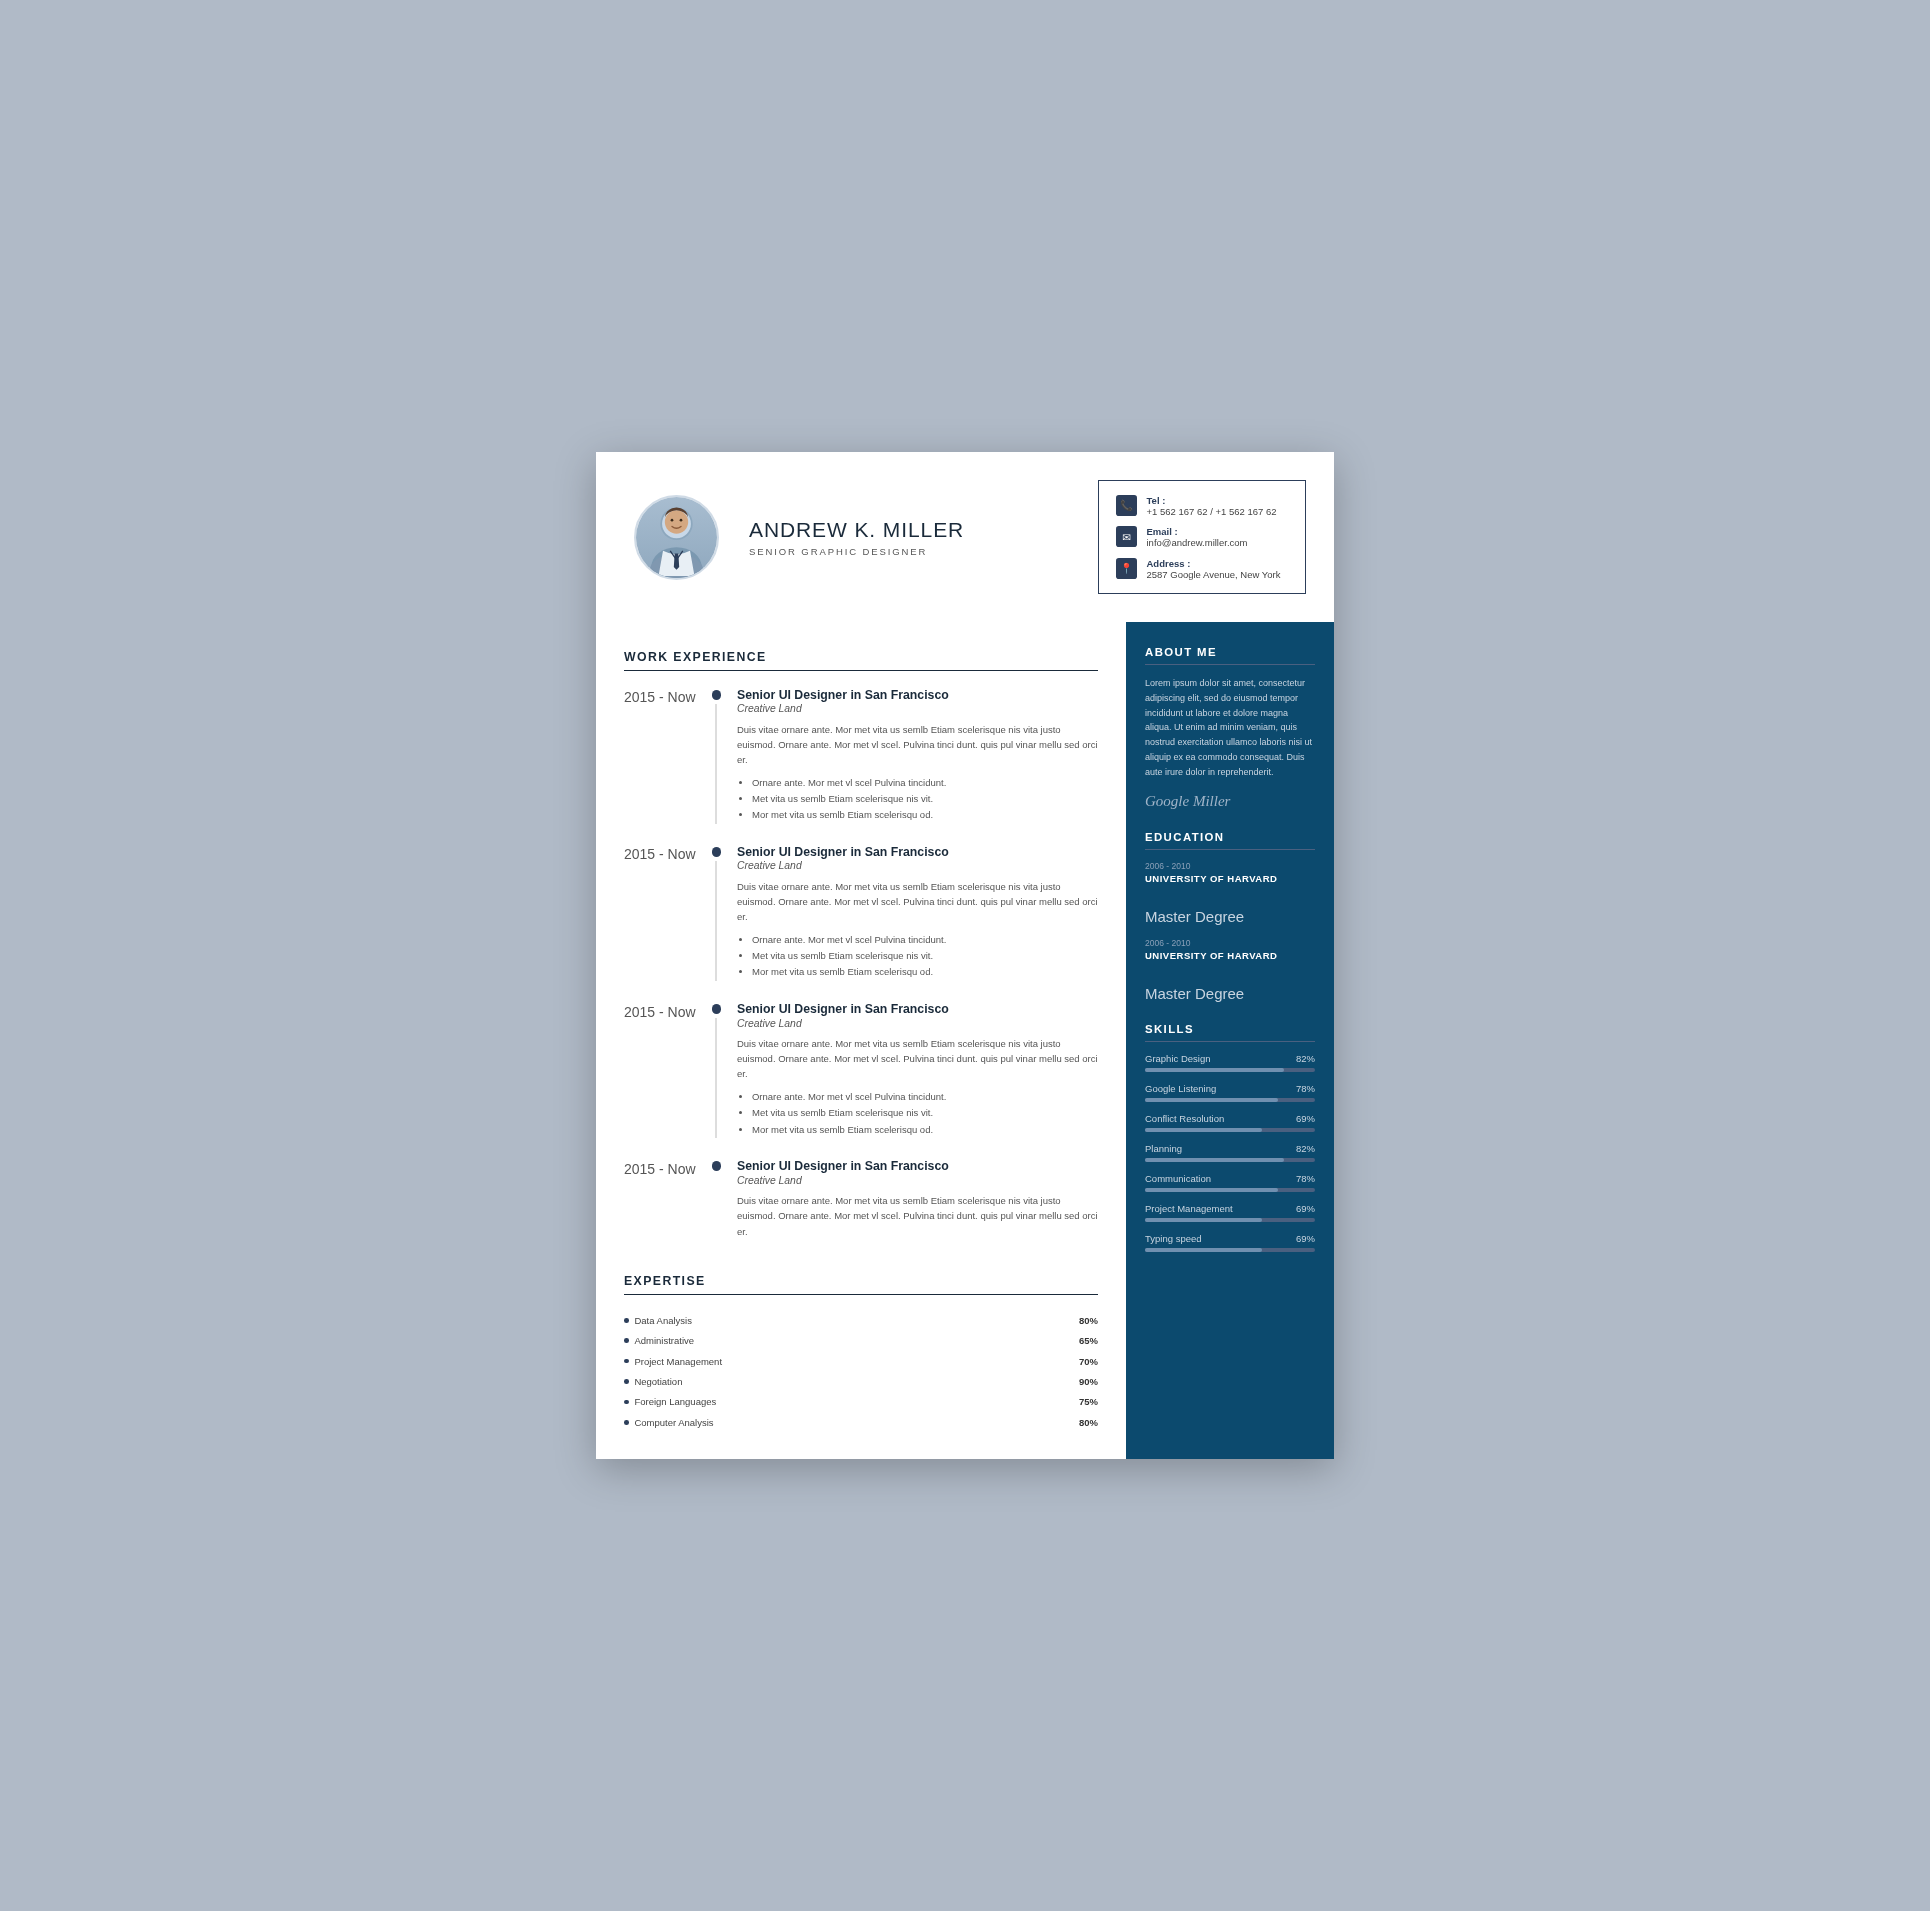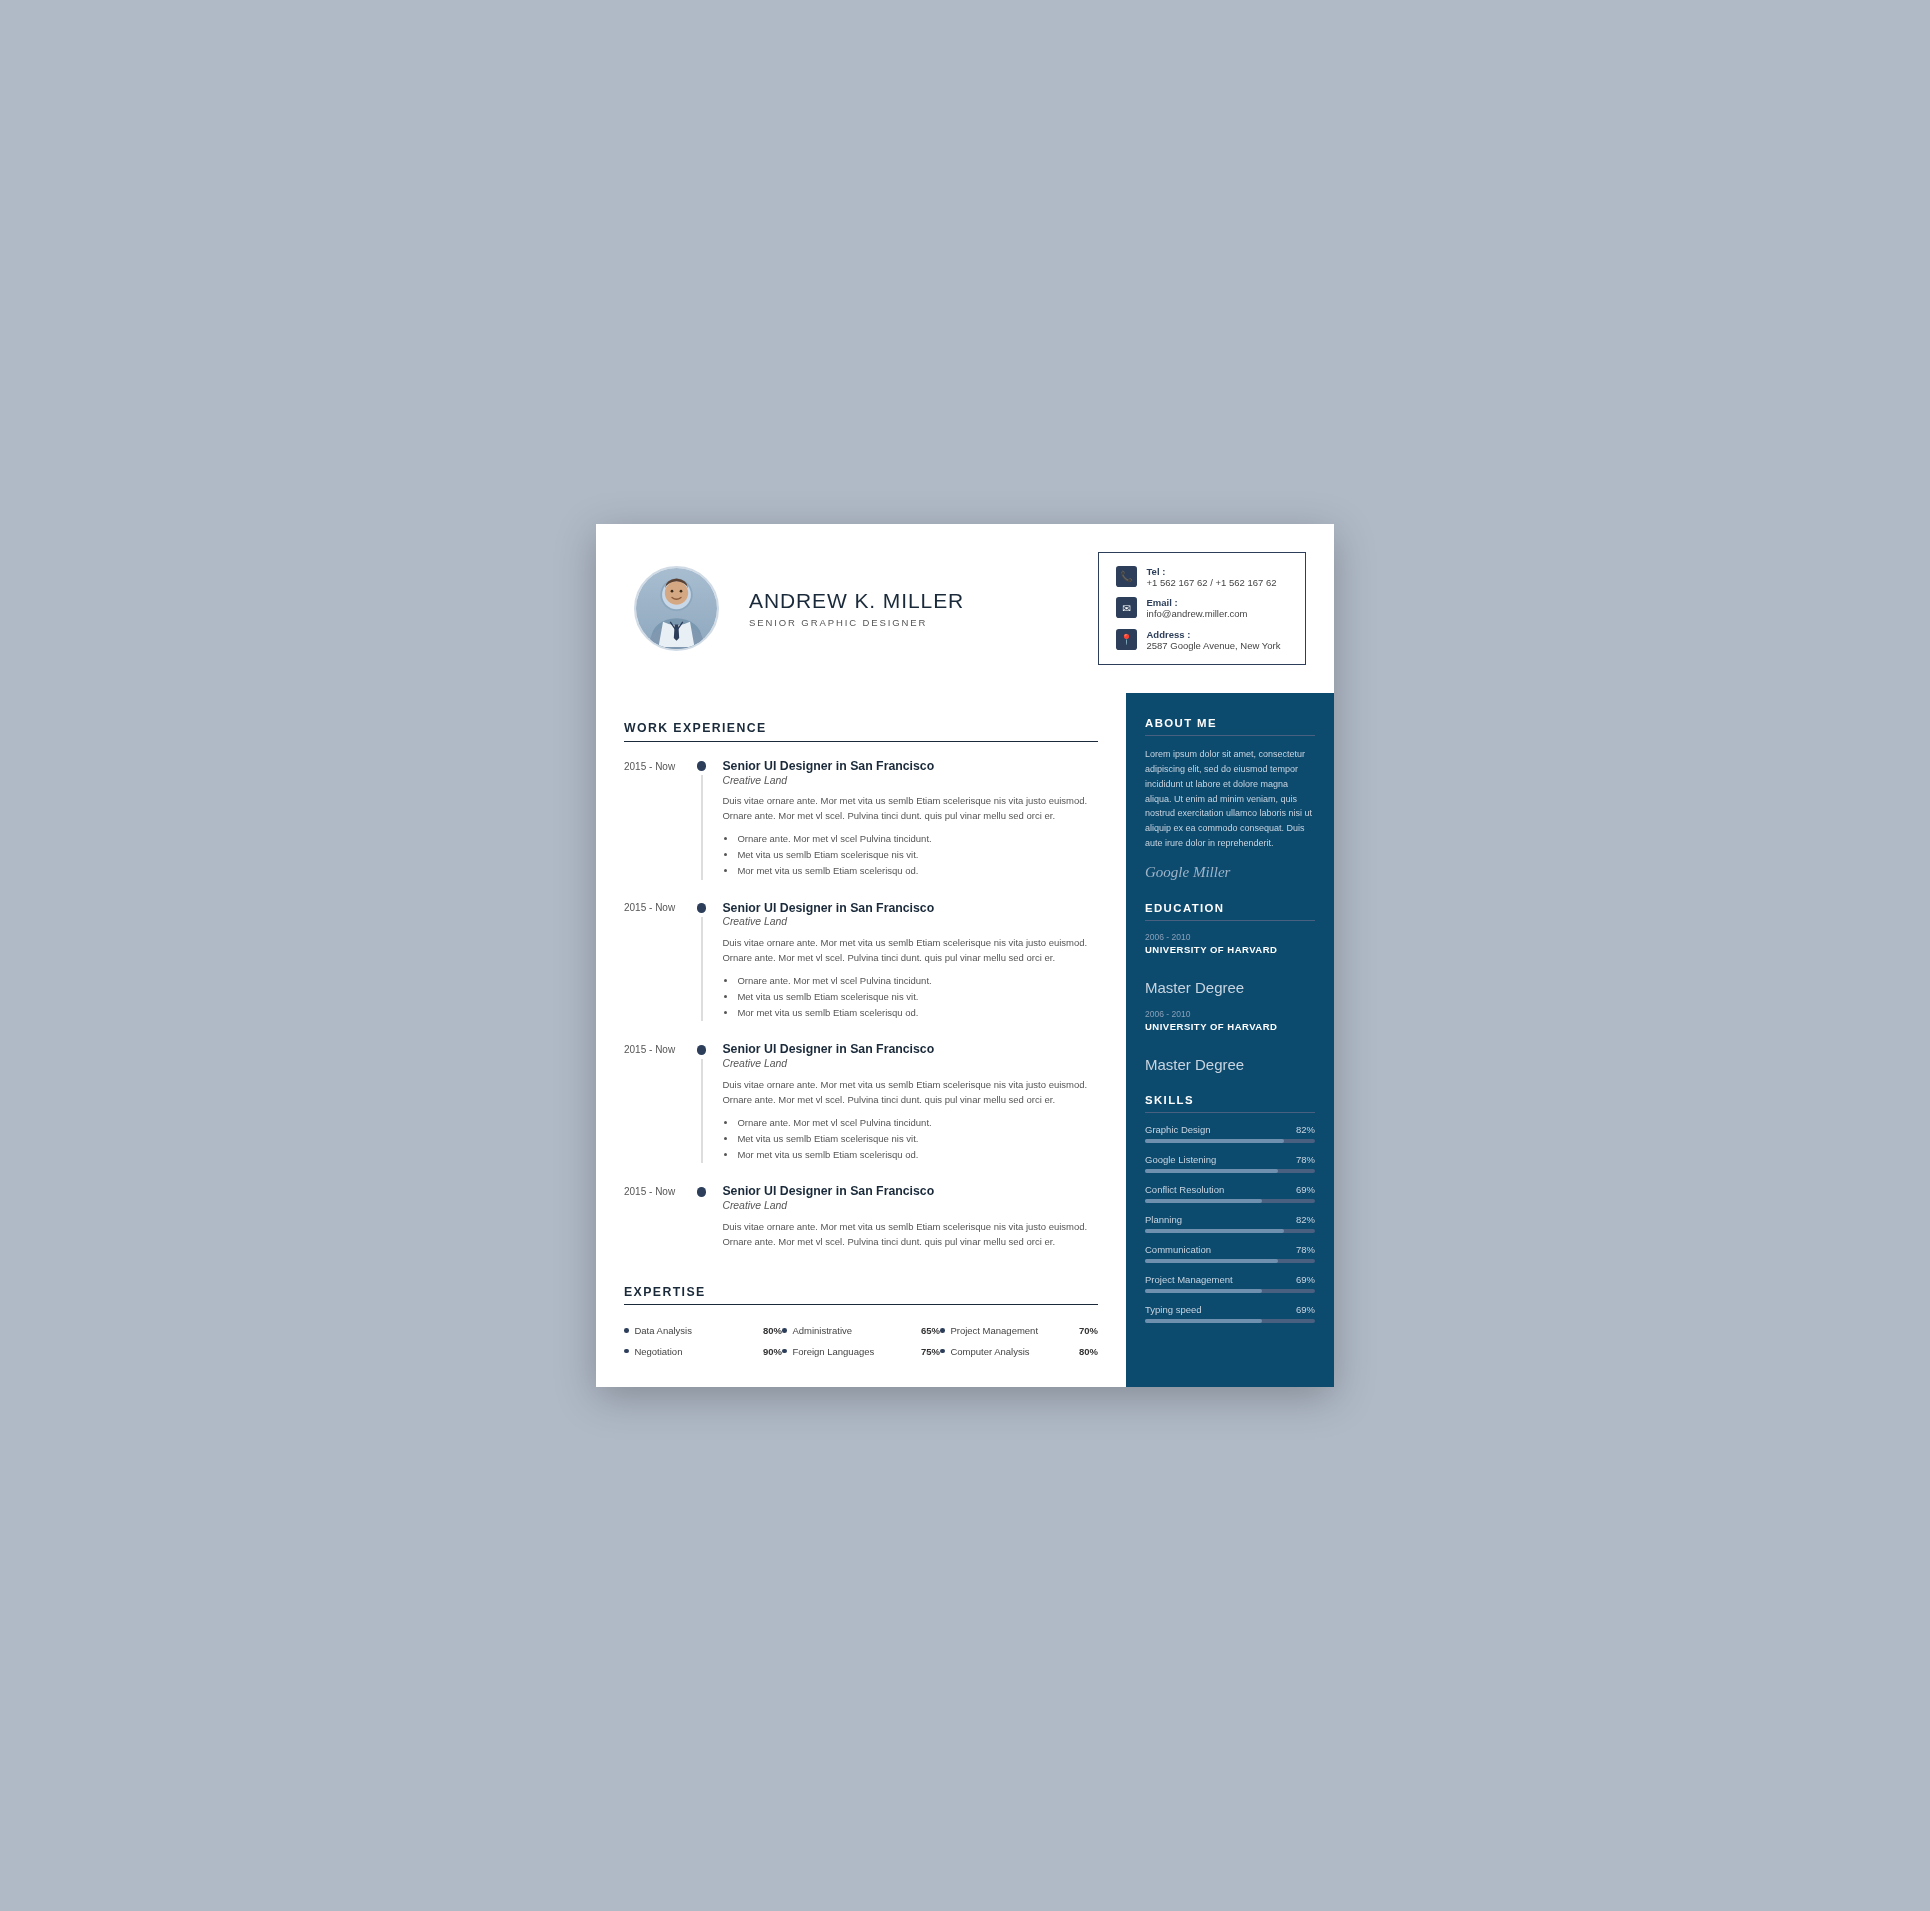--- a/index.html
+++ b/index.html
@@ -138,21 +138,21 @@
     }
 
     
     .work-section { margin-bottom: 28px; }
     .job-entry {
       display: flex;
       gap: 13.2px;
       margin-bottom: 21px;
     }
     .job-date {
-      font-size: 10px;
+      font-size: 14px;
       color: #555;
       min-width: 57px;
       text-align: left;
       padding-top: 1.9px;
     }
     .job-dot-line {
       display: flex;
       flex-direction: column;
       align-items: center;
       width: 15px;
@@ -196,21 +196,21 @@
       padding-left: 15px;
       font-size: 9.5px;
       color: #555;
       line-height: 1.7;
     }
 
     
     .expertise-section { margin-top: 9.5px; }
     .expertise-grid {
       display: grid;
-      grid-template-columns: 1fr 1fr 1fr;
+      grid-template-columns: 1fr;
       gap: 3.8px 0;
     }
     .expertise-item {
       display: flex;
       align-items: center;
       gap: 5.7px;
       font-size: 9.5px;
       color: #444;
       padding: 2.8px 0;
     }

